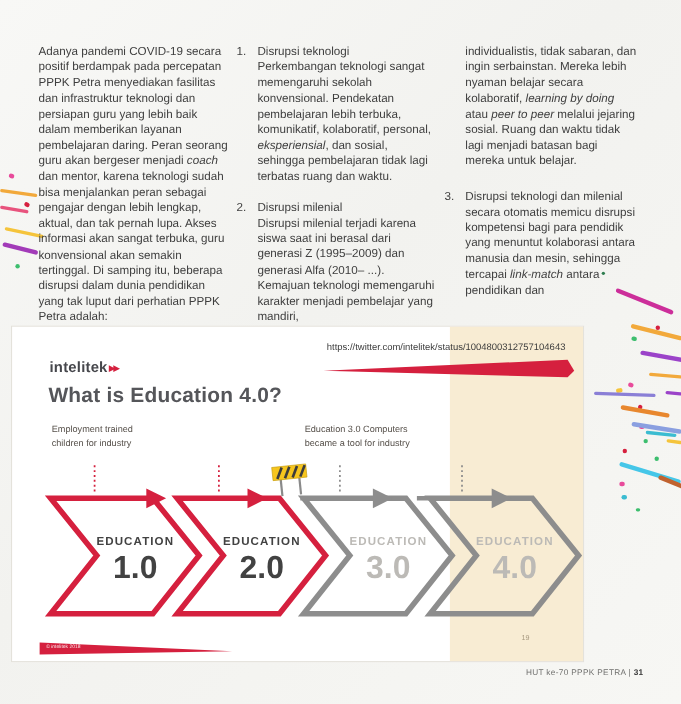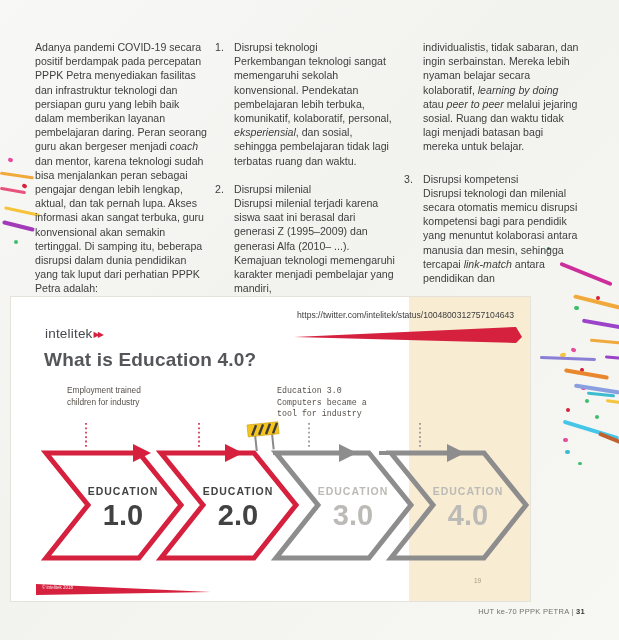--- a/index.html
+++ b/index.html
@@ -20,27 +20,27 @@
 
   
   #figure{
     position:absolute;left:10px;top:296px;width:521px;height:306px;
     background:#ffffff;border:1px solid #e4e2db;box-sizing:border-box;
   }
   #figure .inner{position:absolute;left:0;top:0;width:519px;height:304px;}
   #hl-band{position:absolute;left:398px;top:0;width:121px;height:304px;background:var(--highlight,#f8ecd4);}
   #fig-svg{position:absolute;left:0;top:0;}
   #fig-url{position:absolute;top:13px;right:16px;font-size:8.6px;color:#3c3c3c;}
-  #fig-logo{position:absolute;left:34px;top:29px;font-size:13.5px;font-weight:normal;color:#46474c;letter-spacing:0.2px;}
+  #fig-logo{position:absolute;left:34px;top:29px;font-size:13.5px;font-weight:bold;color:#46474c;letter-spacing:0.2px;}
   #fig-logo .chev{color:var(--red,#d6203e);font-size:8px;letter-spacing:-2px;vertical-align:1px;margin-left:1px;}
   #fig-title{position:absolute;left:33px;top:52px;font-size:19px;font-weight:600;color:#55565a;letter-spacing:0.2px;}
   .caption{position:absolute;top:88px;font-size:8.3px;line-height:11.5px;color:#56504a;}
-  #cap1{left:56px;width:86px;}
+  #cap1{left:36px;width:86px;}
   #cap2{left:154px;width:118px;}
-  #cap3{left:266px;width:102px;font-family:Liberation Mono, monospace;}
+  #cap3{left:266px;width:102px;}
   #cap4{left:363px;width:163px;font-size:8.2px;}
   #slide-num{position:absolute;left:463px;top:280px;font-size:6.5px;color:#a89a80;}
   #fig-copy{position:absolute;left:31px;top:288px;font-size:4.5px;color:rgba(255,255,255,0.9);}
 
   .st-label{font-size:10.5px;font-weight:bold;letter-spacing:1px;}
   .st-num{font-size:29px;font-weight:bold;}
   .dark{fill:#424242;}
   .light{fill:#bcbab6;}
 
   
@@ -103,21 +103,20 @@
     <span class="num">2.</span>
     <div>Disrupsi milenial</div>
     <div>Disrupsi milenial terjadi karena siswa saat ini berasal dari generasi Z (1995–2009) dan generasi Alfa (2010– ...). Kemajuan teknologi memengaruhi karakter menjadi pembelajar yang mandiri,</div>
   </div>
 </div>
 
 <div class="col" id="col3">
   <div class="cont">individualistis, tidak sabaran, dan ingin serbainstan. Mereka lebih nyaman belajar secara kolaboratif, <i>learning by doing</i> atau <i>peer to peer</i> melalui jejaring sosial. Ruang dan waktu tidak lagi menjadi batasan bagi mereka untuk belajar.</div>
   <div class="list-item">
     <span class="num">3.</span>
-    <div>Disrupsi kompetensi</div>
     <div>Disrupsi teknologi dan milenial secara otomatis memicu disrupsi kompetensi bagi para pendidik yang menuntut kolaborasi antara manusia dan mesin, sehingga tercapai <i>link-match</i> antara pendidikan dan</div>
   </div>
 </div>
 
 <div id="figure">
   <div class="inner">
     <div id="hl-band"></div>
 
     <svg id="fig-svg" width="519" height="304" viewBox="0 0 519 304">
 

